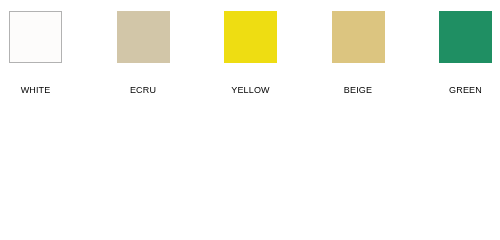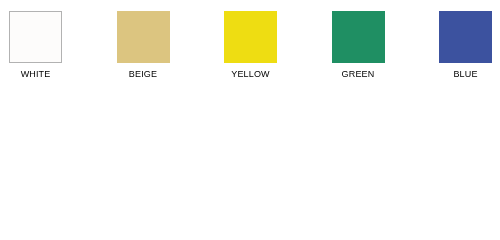--- a/index.html
+++ b/index.html
@@ -22,20 +22,21 @@
     display: flex;
     flex-direction: row;
     align-items: flex-start;
     justify-content: space-between;
   }
   .swatch-cell {
     display: flex;
     flex-direction: column;
     align-items: center;
     width: 53px;
+    gap: 16px;
   }
   .swatch-chip {
     width: 53px;
     height: 52px;
     box-sizing: border-box;
     display: block;
   }
   .swatch-label {
     margin-top: 6px;
     font-size: 9px;
@@ -49,28 +50,28 @@
 </style>
 </head>
 <body style="background: rgb(255, 255, 255);">
 
 <div id="palette" style="color: rgb(0, 0, 0);">
     <div class="swatch-cell">
       <div class="swatch-chip" style="background: rgb(253, 252, 251); border: 1px solid rgb(178, 178, 178);"></div>
       <div class="swatch-label">WHITE</div>
     </div>
     <div class="swatch-cell">
-      <div class="swatch-chip" style="background: rgb(220, 197, 128);"></div>
-      <div class="swatch-label">BEIGE</div>
+      <div class="swatch-chip" style="background: rgb(210, 198, 168);"></div>
+      <div class="swatch-label">ECRU</div>
     </div>
     <div class="swatch-cell">
       <div class="swatch-chip" style="background: rgb(238, 221, 18);"></div>
       <div class="swatch-label">YELLOW</div>
     </div>
     <div class="swatch-cell">
+      <div class="swatch-chip" style="background: rgb(220, 197, 128);"></div>
+      <div class="swatch-label">BEIGE</div>
+    </div>
+    <div class="swatch-cell">
       <div class="swatch-chip" style="background: rgb(31, 143, 99);"></div>
       <div class="swatch-label">GREEN</div>
-    </div>
-    <div class="swatch-cell">
-      <div class="swatch-chip" style="background: rgb(60, 82, 159);"></div>
-      <div class="swatch-label">BLUE</div>
     </div>
   </div>
 
 </body></html>

